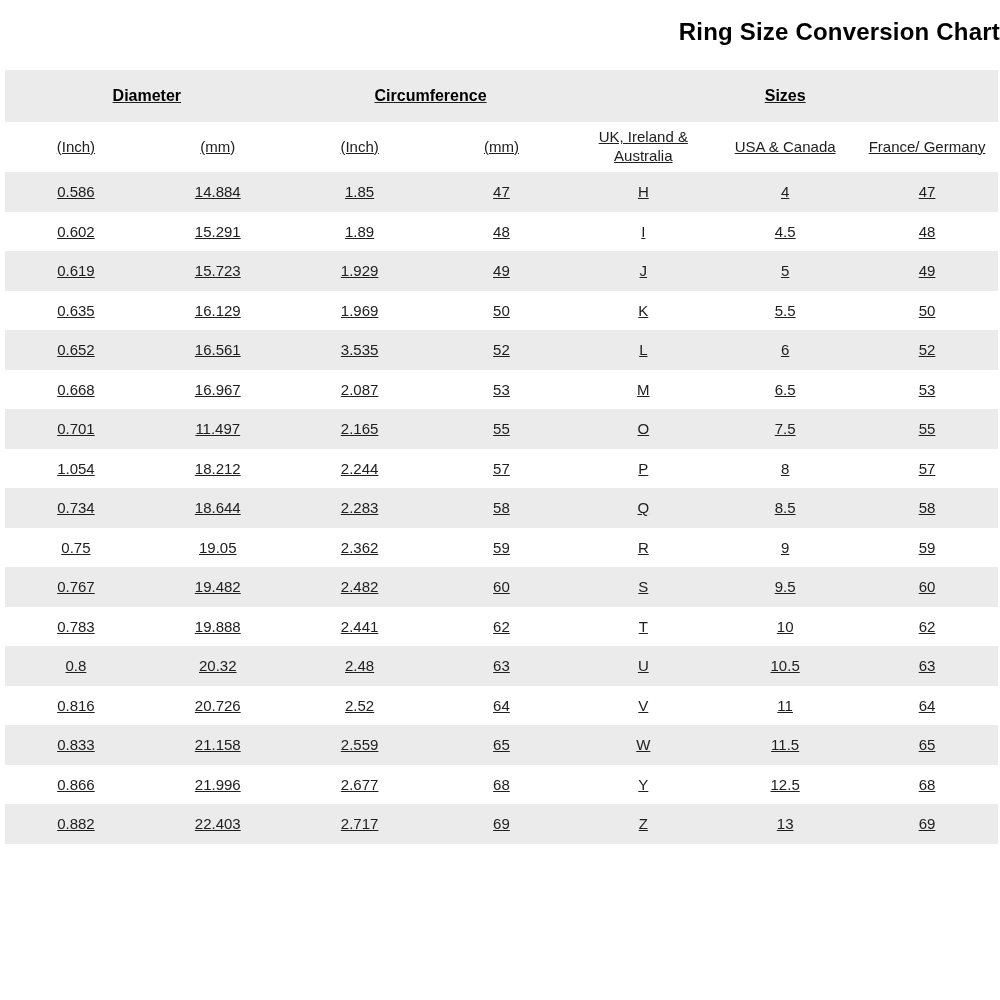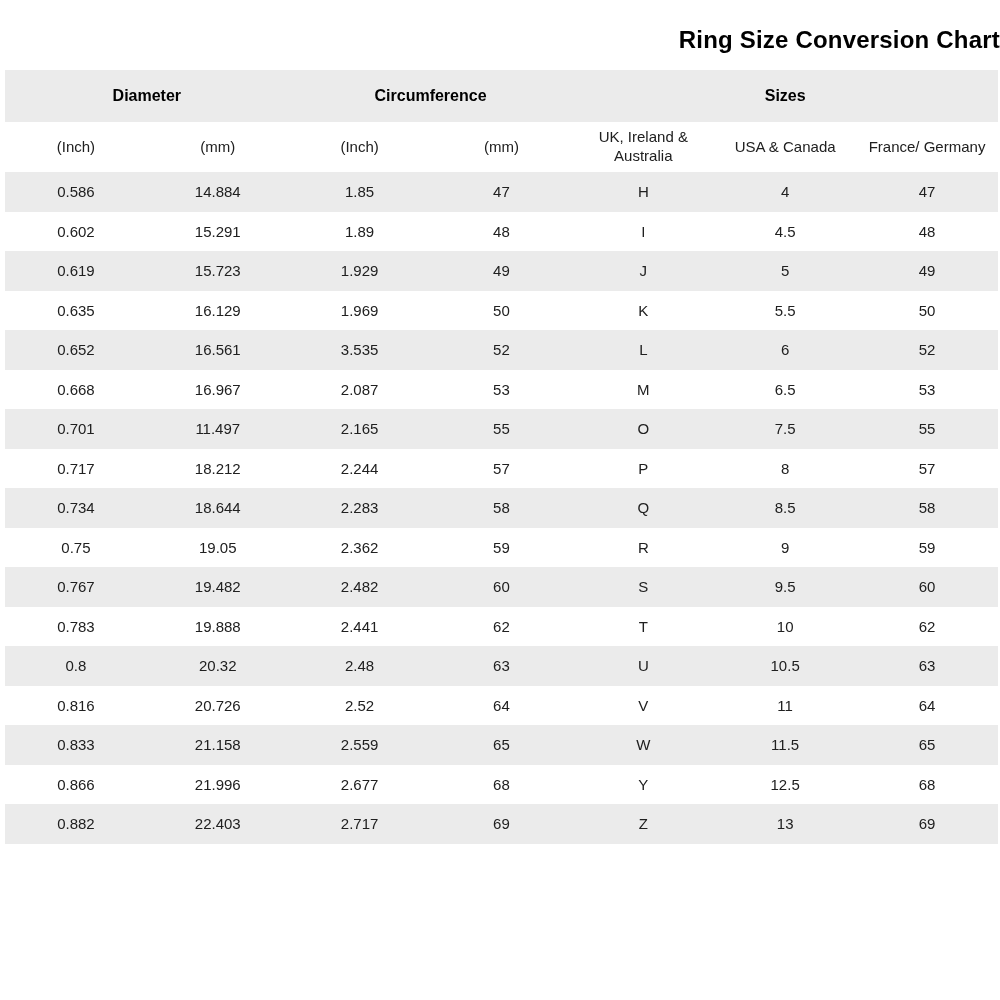--- a/index.html
+++ b/index.html
@@ -13,33 +13,34 @@
     color: #202020;
   }
   .page {
     width: 1000px;
     height: 1000px;
     background: #ffffff;
     overflow: hidden;
   }
   h1.title {
     margin: 0;
-    padding-top: 26px;
+    padding-top: 18px;
     height: 28px;
     text-align: right;
     font-size: 24px;
     font-weight: bold;
     color: #000000;
     letter-spacing: 0.2px;
   }
   table.ring-table {
     border-collapse: collapse;
     table-layout: fixed;
     width: 993px;
     margin: 42px 0 0 5px;
+    text-decoration: underline;
   }
   table.ring-table th,
   table.ring-table td {
     text-align: center;
     vertical-align: middle;
     padding: 0 4px;
     border: none;
   }
   tr.group-row th {
     height: 52px;
@@ -158,21 +159,21 @@
         <tr>
           <td>0.701</td>
           <td>11.497</td>
           <td>2.165</td>
           <td>55</td>
           <td>O</td>
           <td>7.5</td>
           <td>55</td>
         </tr>
         <tr>
-          <td>0.717</td>
+          <td>1.054</td>
           <td>18.212</td>
           <td>2.244</td>
           <td>57</td>
           <td>P</td>
           <td>8</td>
           <td>57</td>
         </tr>
         <tr>
           <td>0.734</td>
           <td>18.644</td>

